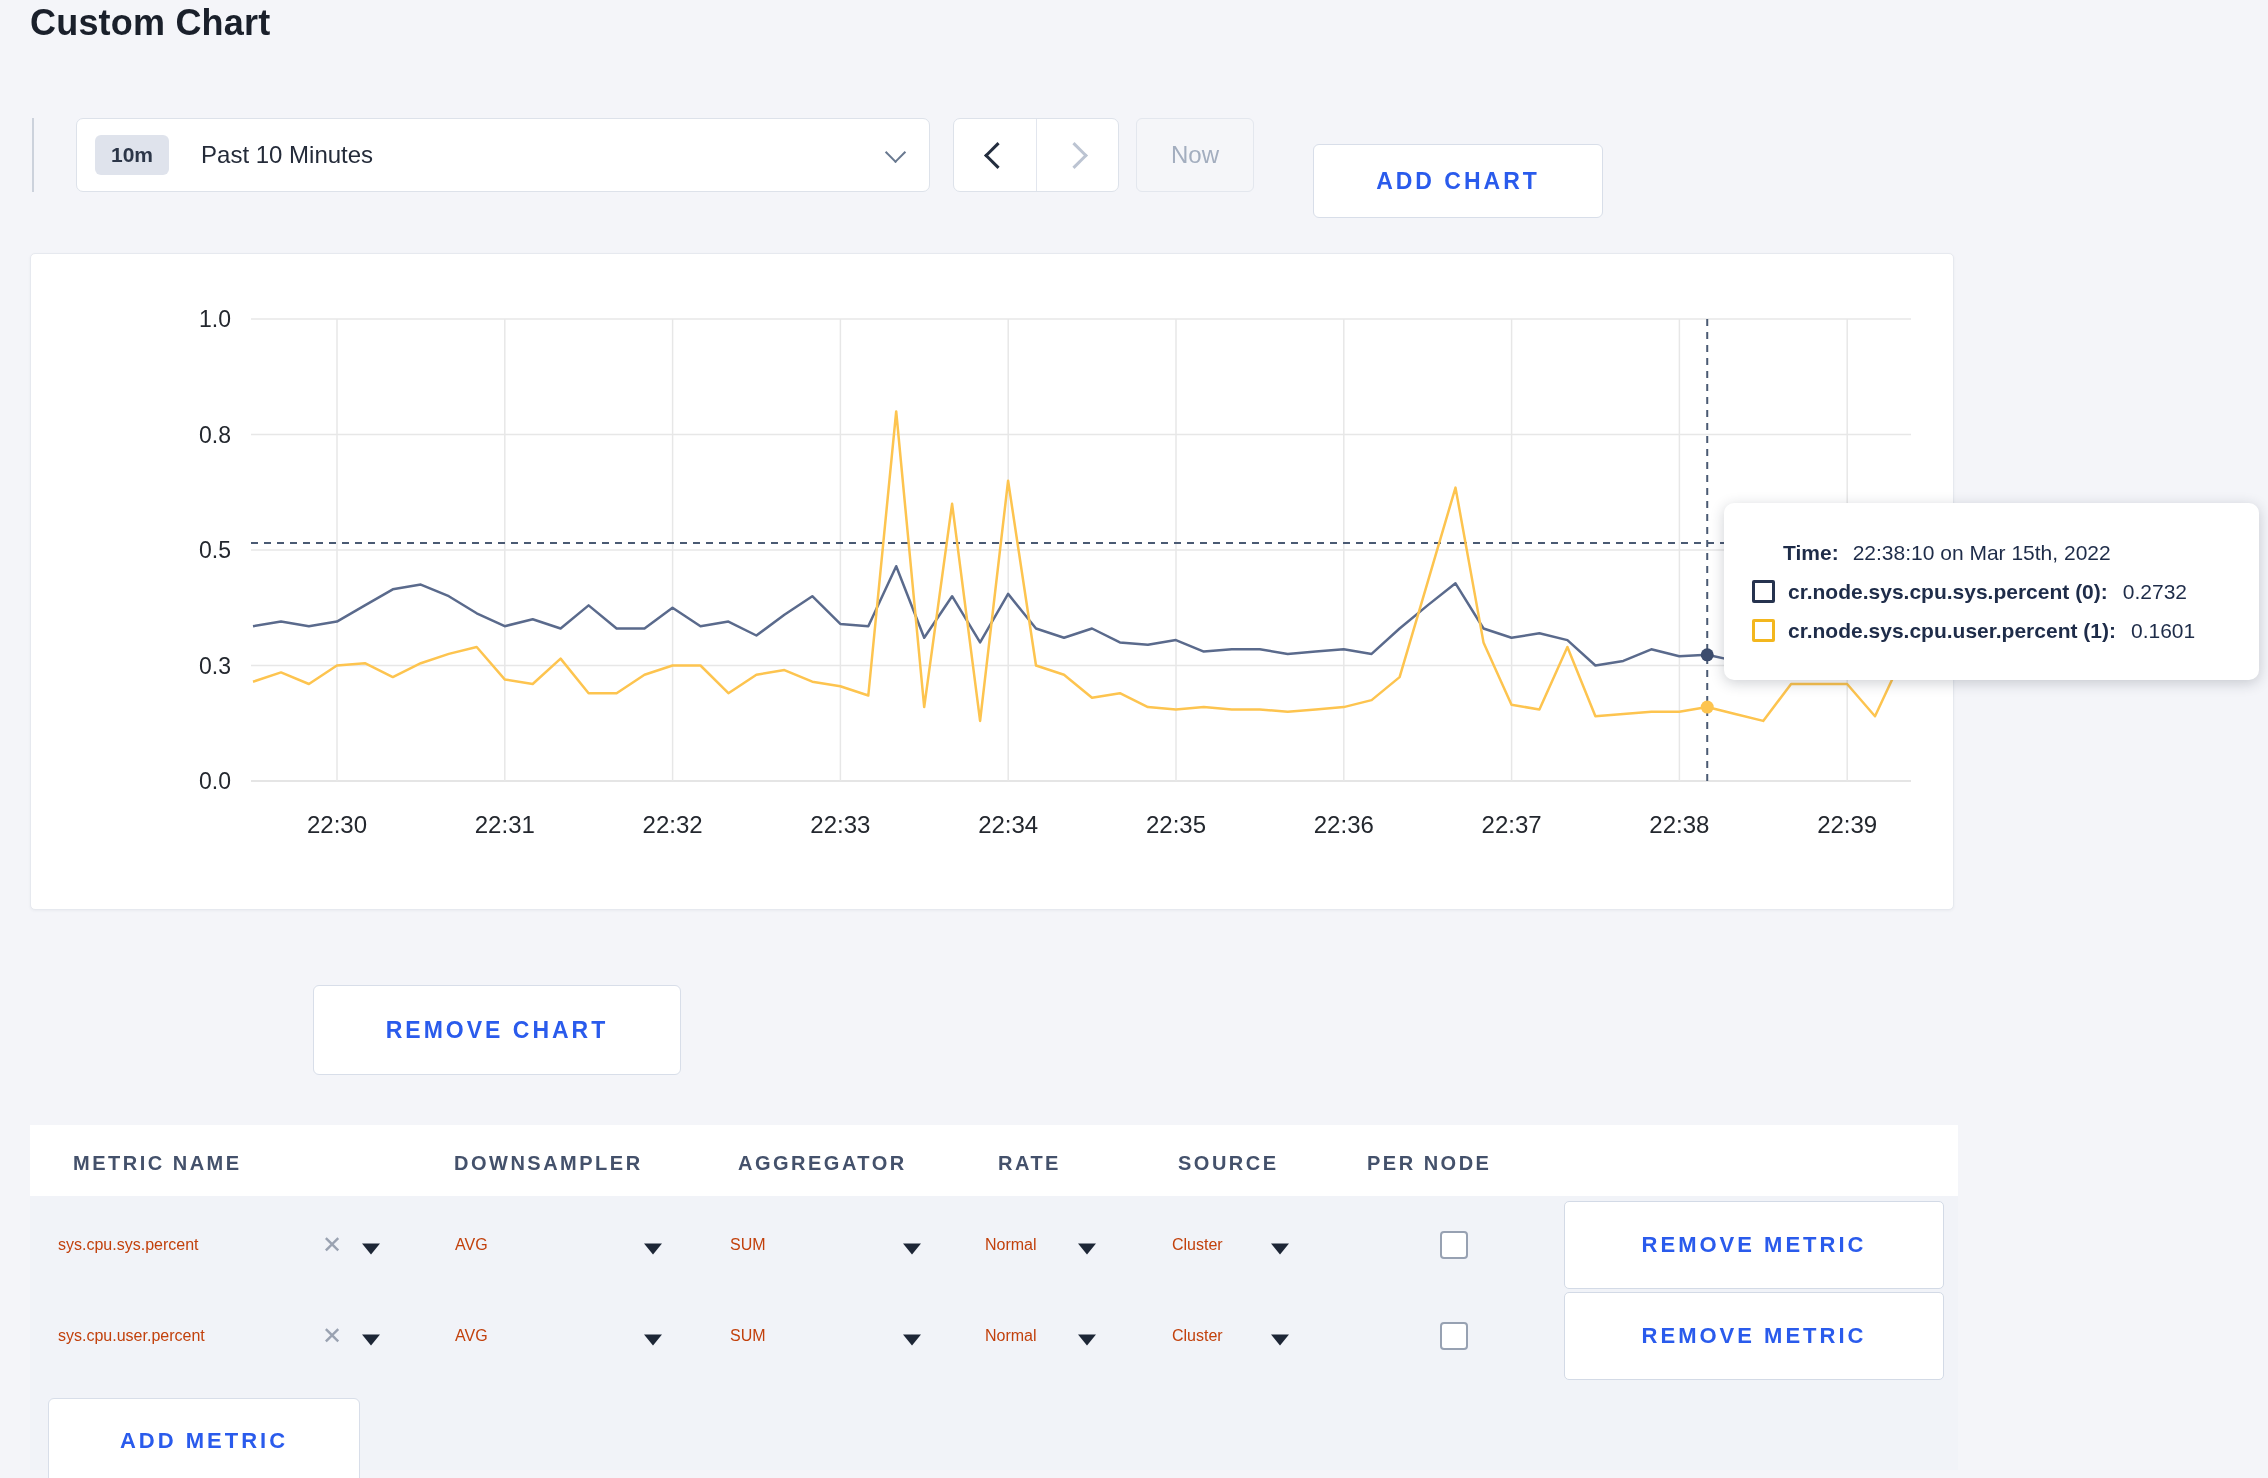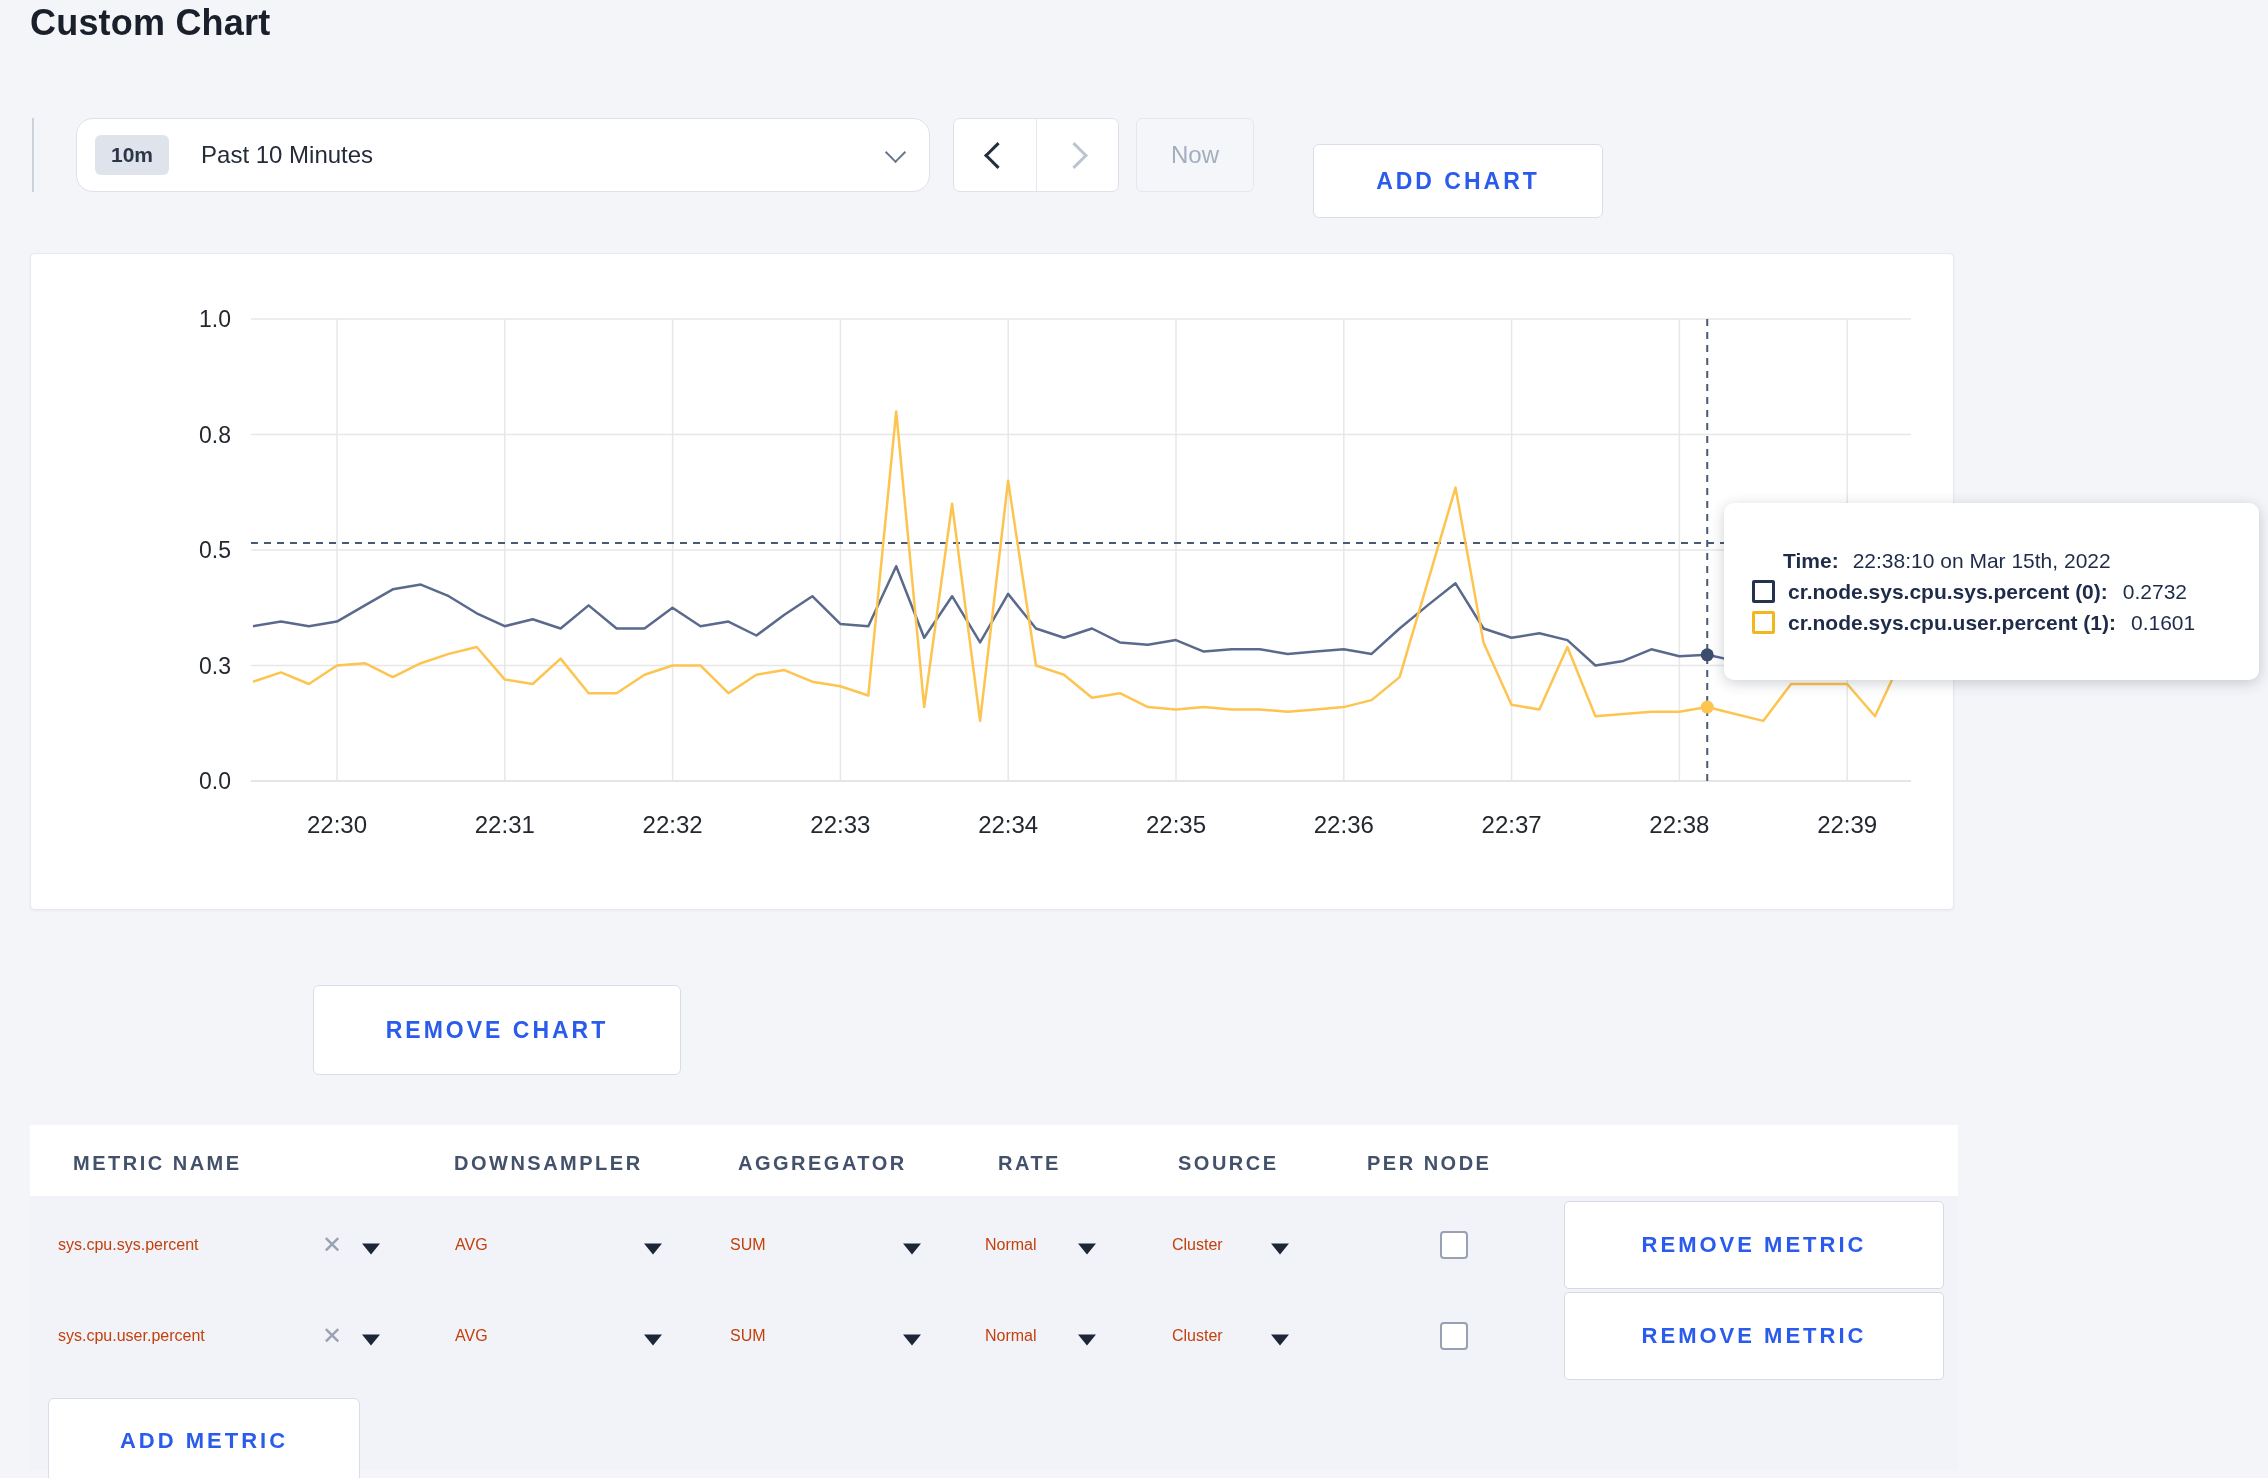--- a/index.html
+++ b/index.html
@@ -15,21 +15,21 @@
   
   .page-title{
     position:absolute;left:30px;top:2px;
     font-size:36px;font-weight:600;color:#1a202b;letter-spacing:.2px;
   }
 
   
   .tb-divider{position:absolute;left:32px;top:118px;width:2px;height:74px;background:#ccd2dc;}
   .dropdown{
     position:absolute;left:76px;top:118px;width:854px;height:74px;
-    background:#fff;border:1.5px solid #dde2ea;border-radius:17px;
+    background:#fff;border:1.5px solid #dde2ea;border-radius:7px;
     display:flex;align-items:center;box-sizing:border-box;padding:0 26px 0 18px;
   }
   .badge{
     background:#dfe3ec;color:#2c3648;font-weight:700;font-size:21px;
     border-radius:6px;padding:8px 16px;margin-right:32px;
   }
   .dd-label{font-size:24px;color:#242b39;flex:1;}
   .chev{
     display:inline-block;width:13px;height:13px;
     border-left:2.5px solid #68788f;border-bottom:2.5px solid #68788f;
@@ -74,21 +74,21 @@
   }
   .chart-card svg{position:absolute;left:0;top:0;}
 
   
   .tooltip{
     position:absolute;left:1724px;top:503px;width:535px;height:177px;
     background:#fff;border-radius:10px;
     box-shadow:0 3px 14px rgba(30,40,60,.22);
     z-index:20;box-sizing:border-box;
     display:flex;flex-direction:column;justify-content:center;
-    padding-left:28px;gap:7px;
+    padding-left:28px;gap:15px;
   }
   .tt-time{font-size:21px;color:#1e2c49;margin-left:31px;}
   .tt-time b{font-weight:700;margin-right:14px;}
   .tt-row{display:flex;align-items:center;font-size:21px;color:#1e2c49;}
   .tt-sq{width:17px;height:17px;border:3.5px solid;border-radius:2px;margin-right:13px;flex:0 0 auto;}
   .sq-dark{border-color:#26334f;}
   .sq-yellow{border-color:#f3b71e;}
   .tt-label{font-weight:700;margin-right:15px;}
 
   

